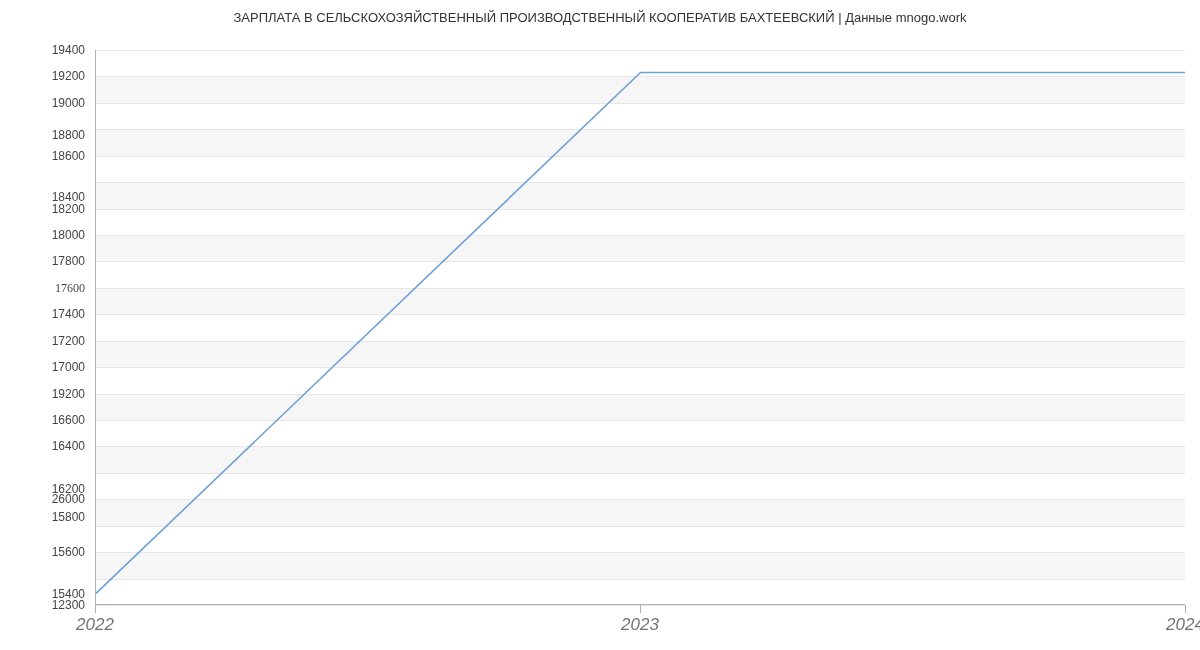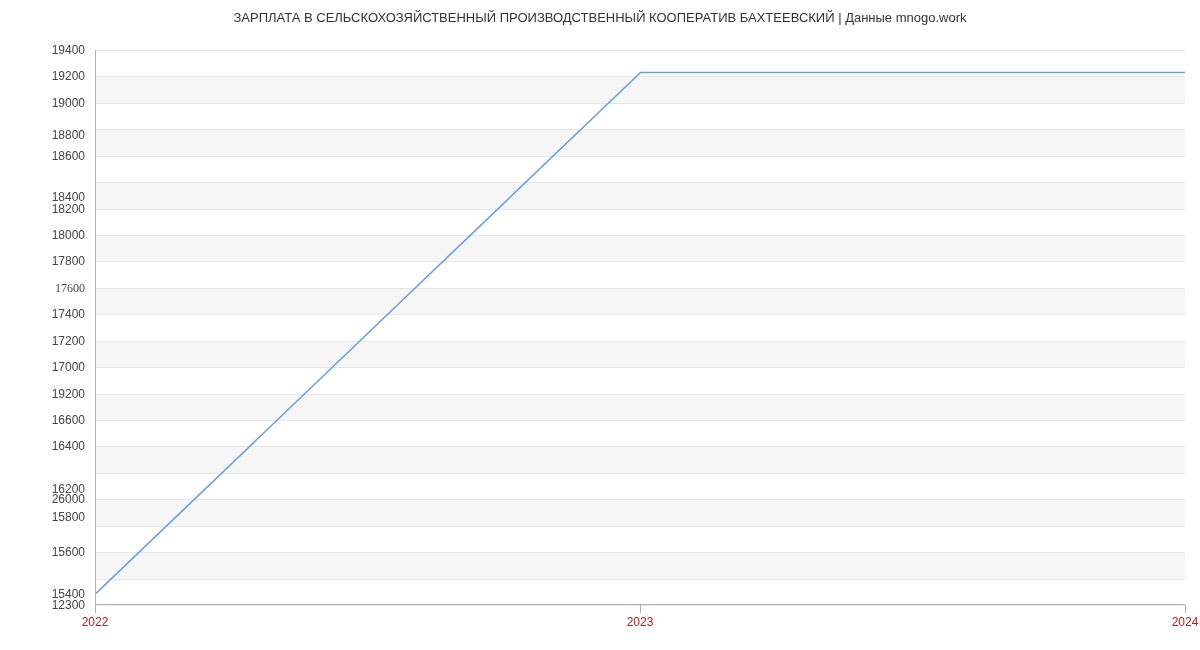--- a/index.html
+++ b/index.html
@@ -83,22 +83,23 @@
     position: absolute;
     top: 0;
     width: 1px;
     height: 8px;
     background: #b0b0b0;
   }
   .x-tick-label {
     position: absolute;
     top: 10px;
     transform: translateX(-50%);
-    font-size: 12px;
-    color: #b91c1c;
+    font-size: 17px;
+    color: #737373;
+    font-style: italic;
   }
   svg.line-layer {
     position: absolute;
     left: 0;
     top: 0;
     width: 100%;
     height: 100%;
     overflow: visible;
   }
   .series-line {

